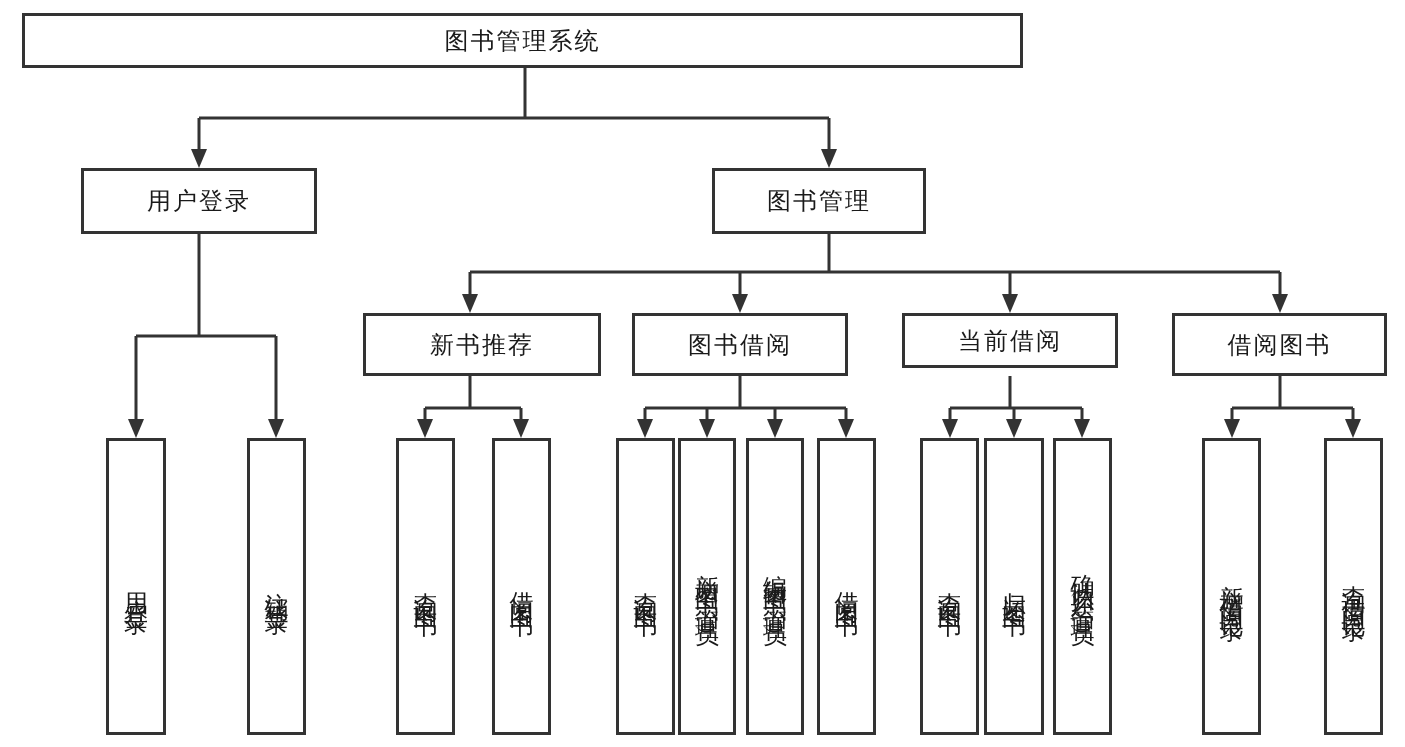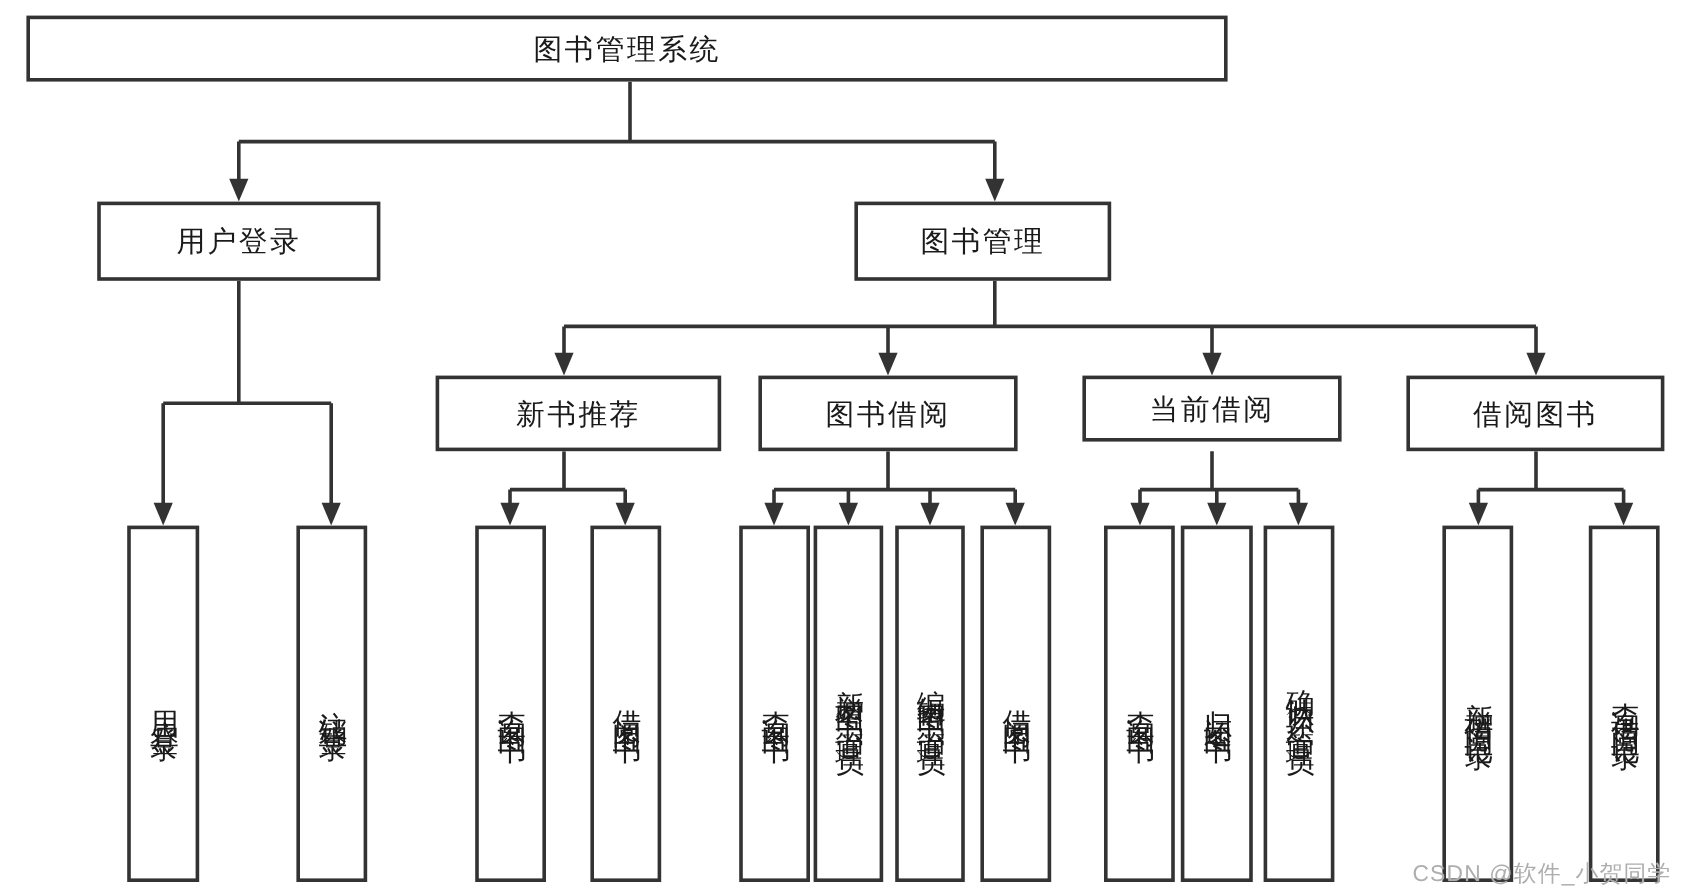--- a/index.html
+++ b/index.html
@@ -155,15 +155,14 @@
     <span class="vtext">确认归还（管理员）</span>
   </div>
 
   <div class="node" style="left:1202px; top:438px; width:59px; height:297px;">
     <span class="vtext">新增借阅记录</span>
   </div>
   <div class="node" style="left:1324px; top:438px; width:59px; height:297px;">
     <span class="vtext">查询借阅记录</span>
   </div>
 
-  <div class="watermark">CSDN @软件_小贺同学</div>
 
 </div>
 
 </body></html>

